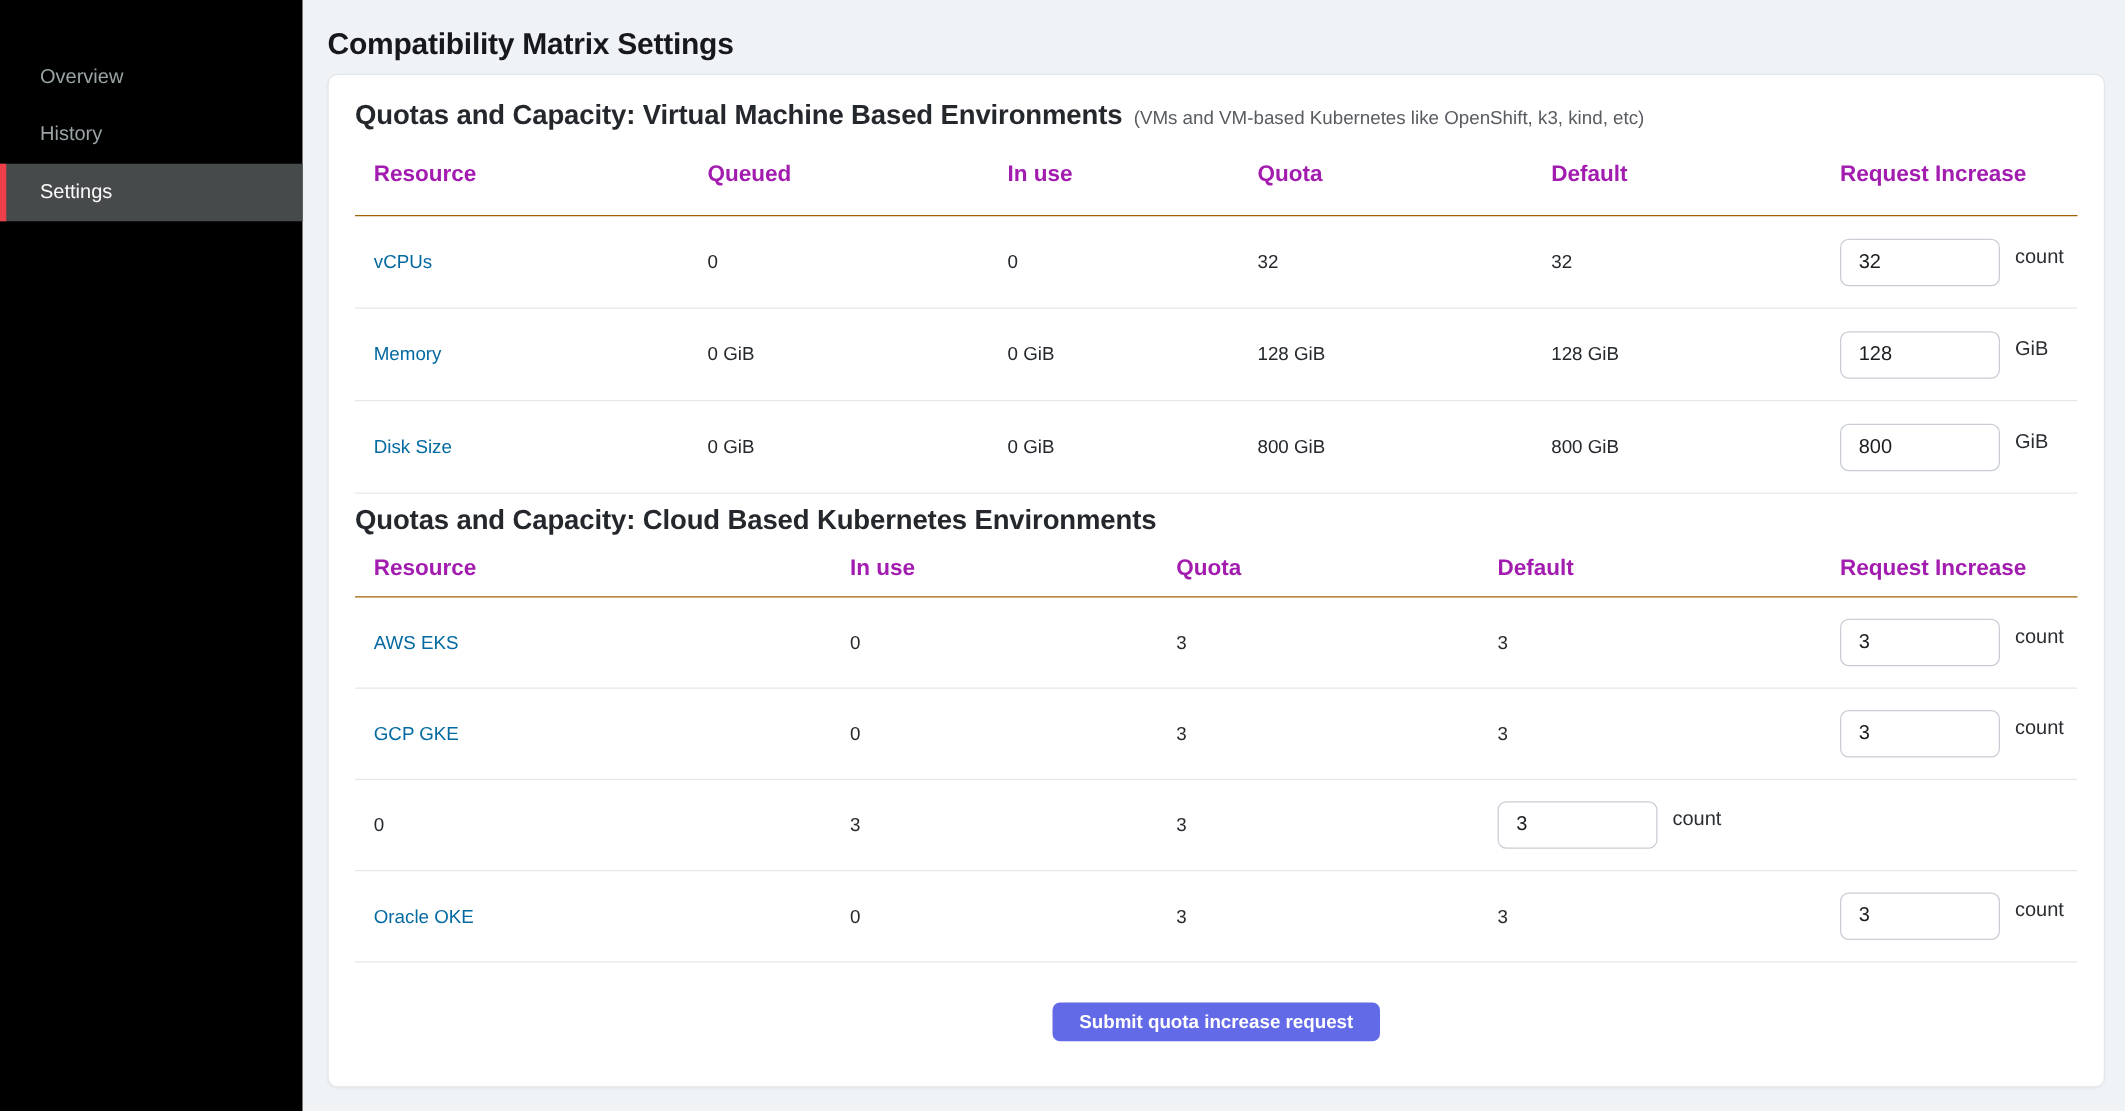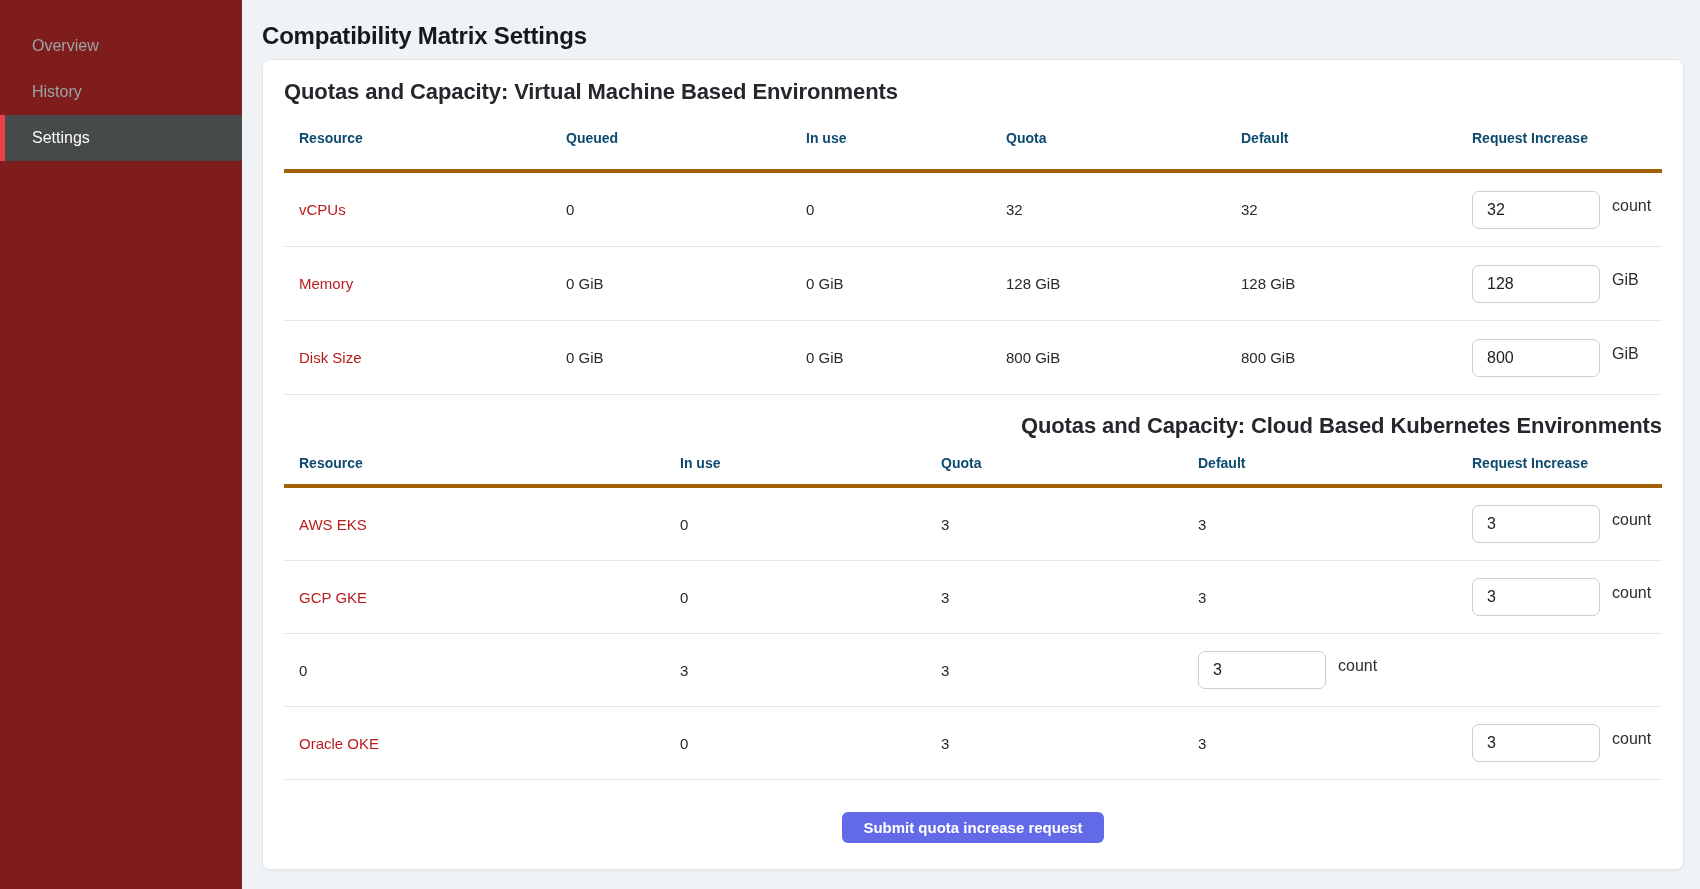--- a/index.html
+++ b/index.html
@@ -9,22 +9,22 @@
     background: #eff3f5;
     display: flex;
     color: #202327;
   }
 
   
   .sidebar {
     width: 242px;
     min-width: 242px;
     height: 100%;
-    background: #7f1d1d;
-    padding-top: 23px;
+    background: #000000;
+    padding-top: 39px;
   }
   .nav-item {
     height: 46px;
     line-height: 46px;
     padding-left: 32px;
     font-size: 16px;
     color: #9aa3a6;
     cursor: pointer;
     position: relative;
   }
@@ -69,44 +69,44 @@
     font-weight: 700;
     color: #24272b;
     letter-spacing: -0.1px;
   }
   .section-subtitle {
     margin-left: 9px;
     font-size: 15px;
     font-weight: 400;
     color: #585c61;
   }
-  .section-header.second { margin-top: 18px; justify-content: flex-end; }
+  .section-header.second { margin-top: 8px; }
 
   .grid-row { display: grid; align-items: center; }
   .vm-cols    { grid-template-columns: 267px 240px 200px 235px 231px 1fr; }
   .cloud-cols { grid-template-columns: 381px 261px 257px 274px 1fr; }
   .grid-row > div { padding-left: 15px; }
 
   .thead {
     height: 66px;
-    border-bottom: 4px solid #a16207;
-    font-size: 14px;
-    font-weight: 700;
-    color: #0c4a6e;
+    border-bottom: 1px solid #a16207;
+    font-size: 18px;
+    font-weight: 700;
+    color: #a21caf;
   }
   .thead.compact { height: 47px; }
 
   .trow {
     height: 74px;
     border-bottom: 1px solid #e5e7eb;
     font-size: 15px;
     color: #26292d;
   }
   .trow.cloud { height: 73px; }
-  .cell-resource { color: #b91c1c; }
+  .cell-resource { color: #0369a1; }
 
   .request-cell { display: flex; align-items: center; }
   .request-input {
     width: 128px;
     height: 38px;
     border: 1px solid #c9ced4;
     border-radius: 7px;
     padding: 0 10px 0 14px;
     font-family: "Liberation Sans", sans-serif;
     font-size: 16px;
@@ -150,20 +150,21 @@
   </nav>
 </aside>
 
 <main class="main">
   <h1 class="page-title">Compatibility Matrix Settings</h1>
 
   <section class="card">
 
     <div class="section-header">
       <span class="section-title">Quotas and Capacity: Virtual Machine Based Environments</span>
+      <span class="section-subtitle">(VMs and VM-based Kubernetes like OpenShift, k3, kind, etc)</span>
     </div>
 
     <div>
       <div class="grid-row vm-cols thead">
         <div>Resource</div>
         <div>Queued</div>
         <div>In use</div>
         <div>Quota</div>
         <div>Default</div>
         <div>Request Increase</div>

